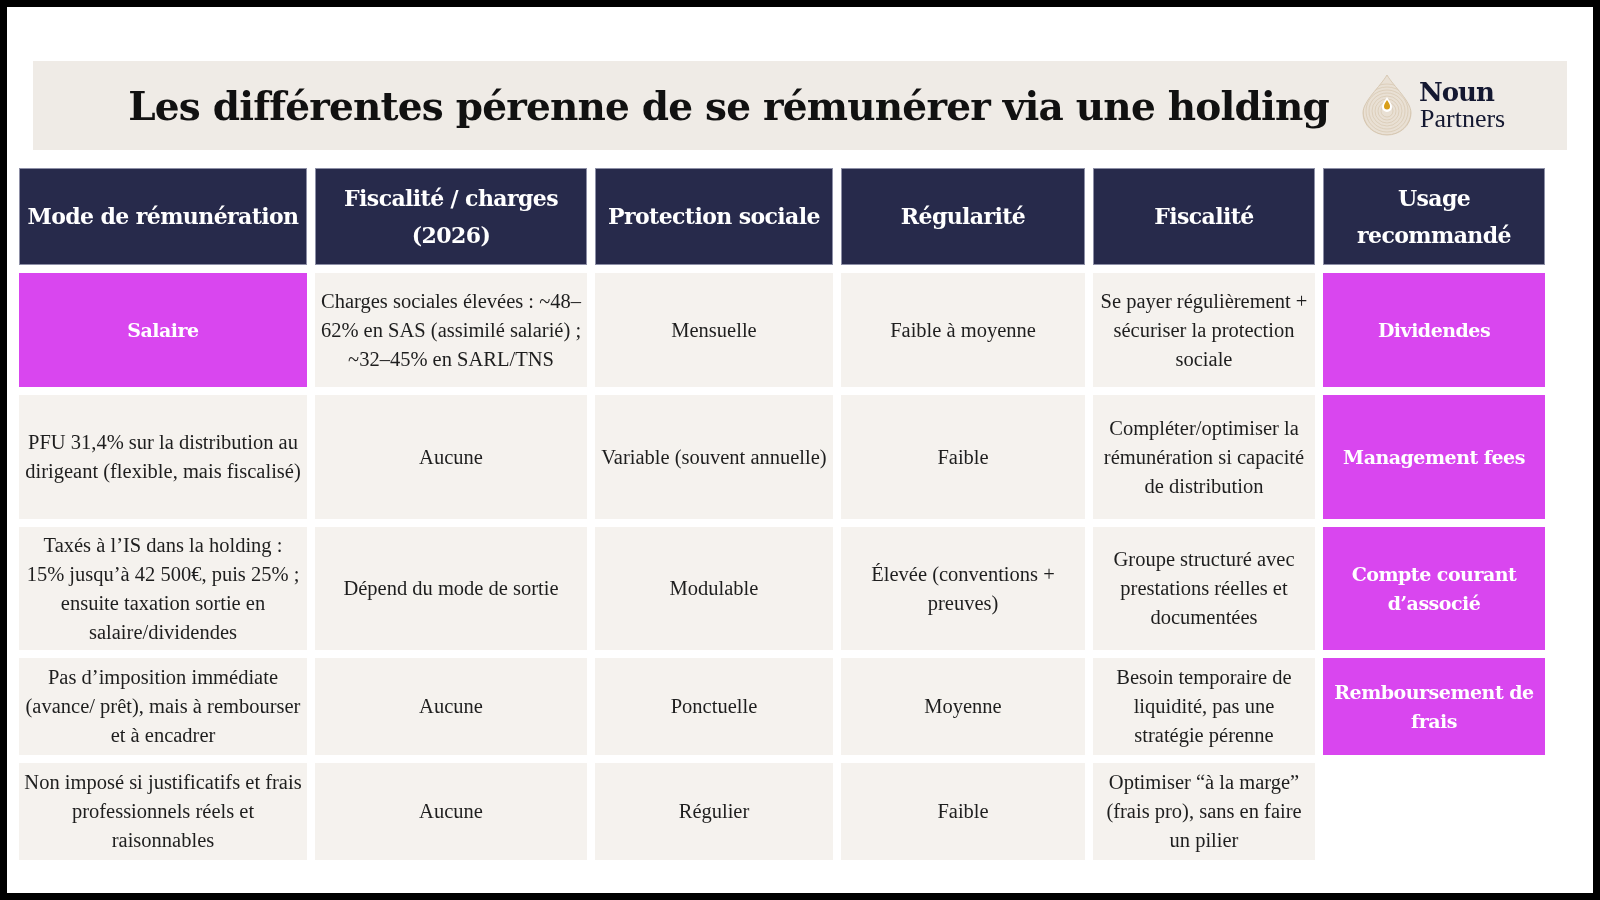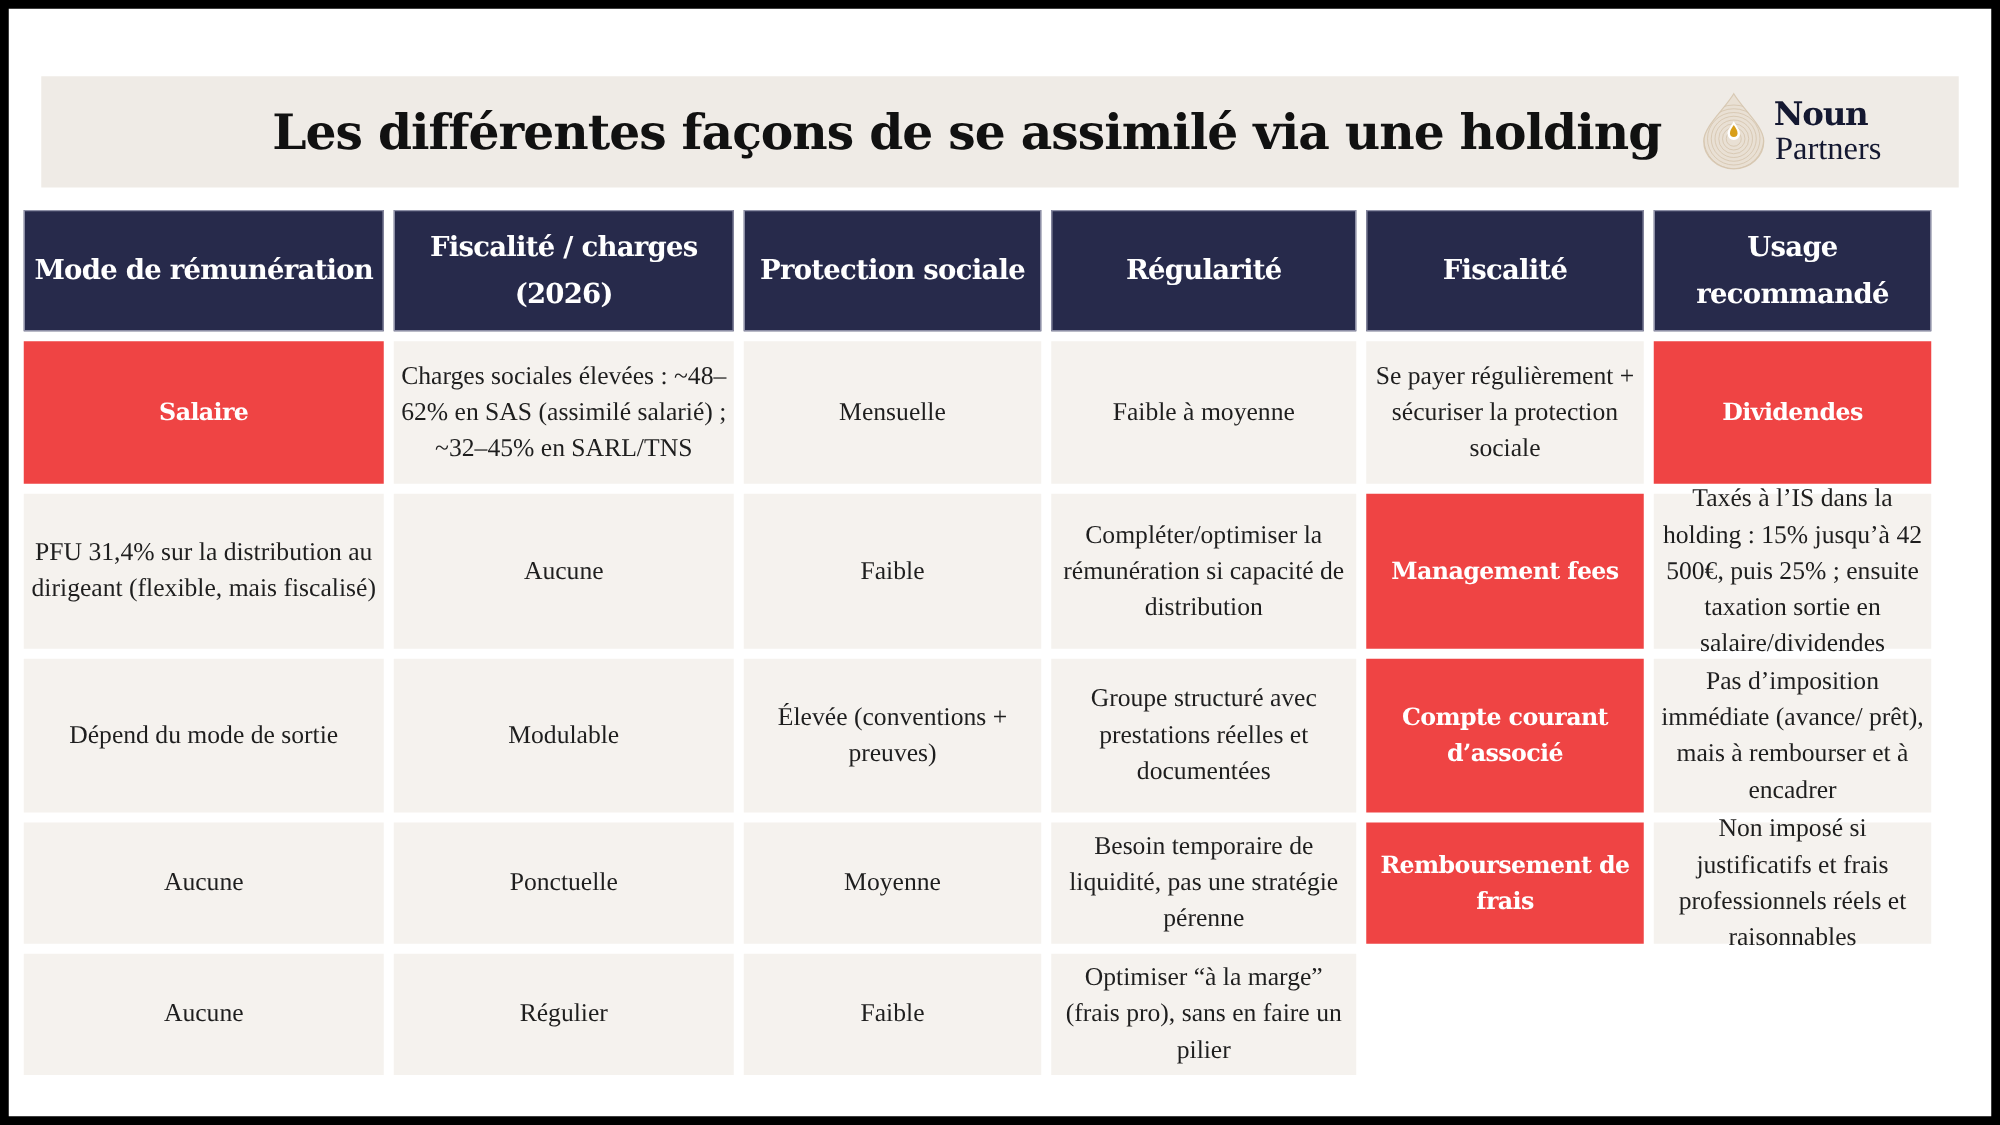--- a/index.html
+++ b/index.html
@@ -46,32 +46,32 @@
     font-family: "Liberation Serif", serif; font-size: 20.5px; line-height: 29px;
     color: #1e1e1e; background: #f5f2ee;
   }
   .head {
     background: #272a4b; color: #ffffff;
     font-family: "DejaVu Serif", serif; font-weight: bold; font-size: 22px;
     line-height: 37px; letter-spacing: -0.6px; padding: 0 2px;
     border: 1px solid #8d8fa6;
   }
   .rowhead {
-    background: #ef4444; color: #ffffff;
+    background: #d946ef; color: #ffffff;
     font-family: "DejaVu Serif", serif; font-weight: bold; font-size: 19px;
     letter-spacing: -0.5px; padding: 0 2px; text-align: center;
   }
 </style>
 </head>
 <body>
 
 <div class="frame">
 
   <div class="title-band">
-    <h1 class="title">Les différentes façons de se assimilé via une holding</h1>
+    <h1 class="title">Les différentes pérenne de se rémunérer via une holding</h1>
 
     <div class="logo">
       <svg class="logo-mark" viewBox="0 0 54 64">
         <defs>
           <clipPath id="dropclip">
             <path d="M27 2 C 20 14, 3 28, 3 40 A 24 22 0 0 0 51 40 C 51 28, 34 14, 27 2 Z"></path>
           </clipPath>
         </defs>
         <path d="M27 2 C 20 14, 3 28, 3 40 A 24 22 0 0 0 51 40 C 51 28, 34 14, 27 2 Z" fill="#e9e0d4" stroke="#d8c9b4" stroke-width="1"></path>
         <g clip-path="url(#dropclip)" fill="none" stroke="#d3c2aa" stroke-width="0.6">
@@ -103,20 +103,21 @@
 
     <div class="cell rowhead">Salaire</div>
     <div class="cell">Charges sociales élevées : ~48–62% en SAS (assimilé salarié) ; ~32–45% en SARL/TNS</div>
     <div class="cell">Mensuelle</div>
     <div class="cell">Faible à moyenne</div>
     <div class="cell">Se payer régulièrement + sécuriser la protection sociale</div>
 
     <div class="cell rowhead">Dividendes</div>
     <div class="cell">PFU 31,4% sur la distribution au dirigeant (flexible, mais fiscalisé)</div>
     <div class="cell">Aucune</div>
+    <div class="cell">Variable (souvent annuelle)</div>
     <div class="cell">Faible</div>
     <div class="cell">Compléter/optimiser la rémunération si capacité de distribution</div>
 
     <div class="cell rowhead">Management fees</div>
     <div class="cell">Taxés à l’IS dans la holding : 15% jusqu’à 42 500€, puis 25% ; ensuite taxation sortie en salaire/dividendes</div>
     <div class="cell">Dépend du mode de sortie</div>
     <div class="cell">Modulable</div>
     <div class="cell">Élevée (conventions + preuves)</div>
     <div class="cell">Groupe structuré avec prestations réelles et documentées</div>
 

